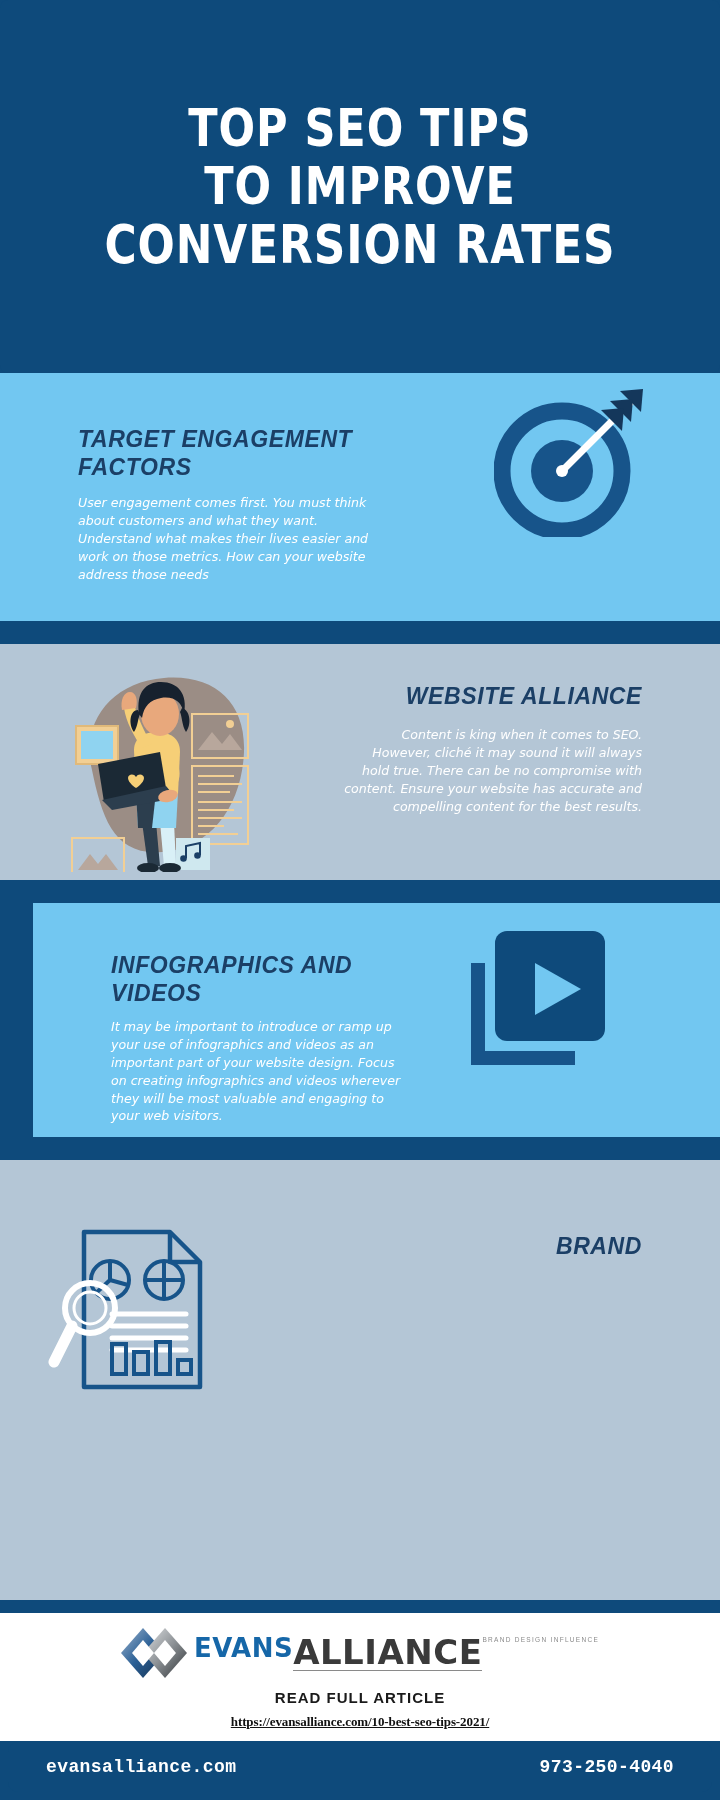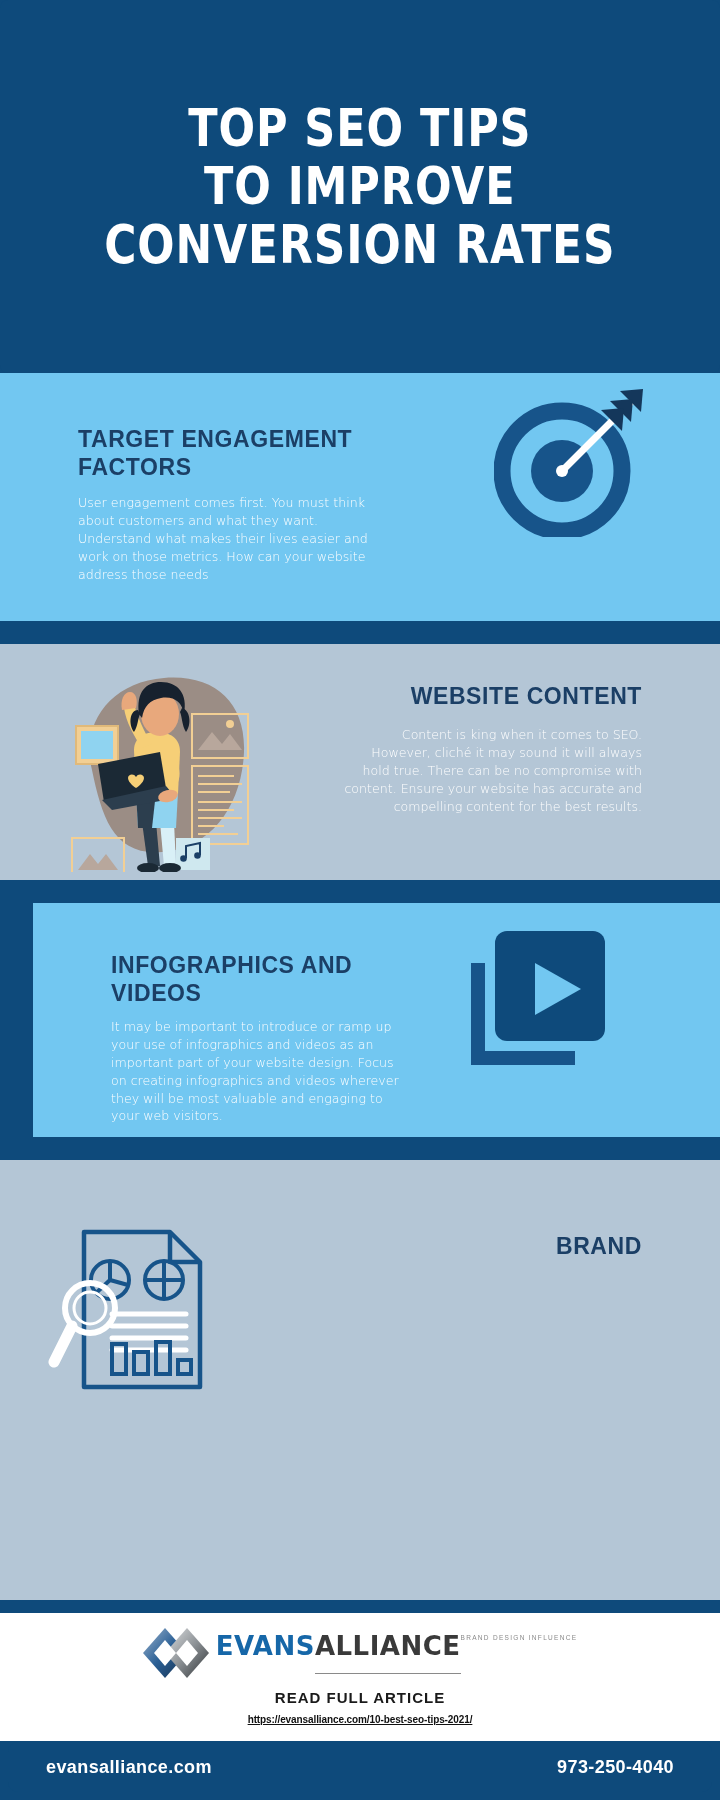--- a/index.html
+++ b/index.html
@@ -18,21 +18,20 @@
   }
 
   
   .header {
     position: absolute;
     left: 0; top: 0;
     width: 720px; height: 373px;
     background: #0e4a7b;
     display: flex;
     flex-direction: column;
-    align-items: center;
     justify-content: center;
     border-radius: 8px;
   }
   .header-title {
     color: #ffffff;
     font-family: "DejaVu Sans Condensed", "Liberation Sans Narrow", "Liberation Sans", sans-serif;
     font-weight: bold;
     font-size: 52px;
     line-height: 1.12;
     letter-spacing: 1px;
@@ -54,21 +53,21 @@
   .section {
     position: absolute;
     left: 0; width: 720px;
     overflow: hidden;
   }
   .sec-light { background: #72c7f1; }
   .sec-grey  { background: #b4c6d6; }
 
   .sec-inner {
     position: relative;
-    width: 720px; height: 100%;
+    width: 720px; height: 100%; font-style: italic;
   }
 
   .sec-head {
     position: absolute;
     color: #1b3f66;
     font-weight: bold;
     font-size: 23px;
     line-height: 1.22;
     letter-spacing: 0.6px;
   }
@@ -131,45 +130,45 @@
   .logo-evans {
     font-family: "DejaVu Sans", sans-serif;
     font-weight: bold;
     font-size: 26px;
     color: #1667a8;
     letter-spacing: 0.5px;
   }
   .logo-alliance {
     font-family: "DejaVu Sans", sans-serif;
     font-weight: bold;
-    font-size: 26px;
+    font-size: 34px;
     color: #3a3a3a;
     letter-spacing: 0.5px;
     border-bottom: 1.5px solid #8a8a8a;
-    padding-bottom: 14px;
+    padding-bottom: 1px;
   }
   .logo-tag {
     font-size: 6.5px;
     color: #8a8a8a;
     letter-spacing: 1.3px;
     margin-top: 2px;
     text-align: center;
   }
   .read-full {
     margin-top: 7px;
     font-weight: bold;
     font-size: 15px;
     color: #1a1a1a;
     letter-spacing: 1px;
   }
   .article-url {
     margin-top: 8px;
-    font-family: Liberation Sans, sans-serif;
-    font-weight: bold;
-    font-size: 10px;
+    font-family: Liberation Serif, serif;
+    font-weight: bold;
+    font-size: 13px;
     color: #111111;
     text-decoration: underline;
     letter-spacing: -0.1px;
   }
 
   .bottombar {
     position: absolute;
     left: 8px; top: 1742px;
     width: 704px; height: 50px;
     background: #0e4a7b;
@@ -177,20 +176,21 @@
     display: flex;
     align-items: center;
     justify-content: space-between;
     padding: 0 38px;
   }
   .bb-text {
     color: #ffffff;
     font-weight: bold;
     font-size: 18px;
     letter-spacing: 0.4px;
+    font-family: Liberation Mono, monospace;
   }
 </style>
 </head>
 <body>
 
 <div class="page">
 
   <div class="header">
     <div class="header-title">
       <span class="l1">TOP SEO TIPS</span>
@@ -217,21 +217,21 @@
           <path d="M107 23 L130 21 L128 44 Z" fill="#14375b"></path>
         </svg>
       </div>
     </div>
   </div>
 
   <div class="band" style="top:621px;height:23px;"></div>
 
   <div class="section sec-grey" style="top:644px;height:236px;">
     <div class="sec-inner">
-      <div class="sec-head" style="right:78px;top:38px;width:330px;text-align:right;">WEBSITE CONTENT</div>
+      <div class="sec-head" style="right:78px;top:38px;width:330px;text-align:right;">WEBSITE ALLIANCE</div>
       <div class="sec-body right" style="right:78px;top:82px;width:300px;">Content is king when it comes to SEO. However, cliché it may sound it will always hold true. There can be no compromise with content. Ensure your website has accurate and compelling content for the best results.</div>
 
       <div class="illus">
         <svg viewBox="0 0 200 220" width="200" height="220">
 
           <path d="M28 118 C16 70 48 30 100 26 C150 22 182 50 180 100 C178 150 150 196 98 200 C50 204 38 166 28 118 Z" fill="#9b8d85"></path>
 
           <rect x="12" y="74" width="42" height="38" fill="#f2cf94" stroke="#e0b97a" stroke-width="2"></rect>
           <rect x="17" y="79" width="32" height="28" fill="#8fd3f0"></rect>
 

